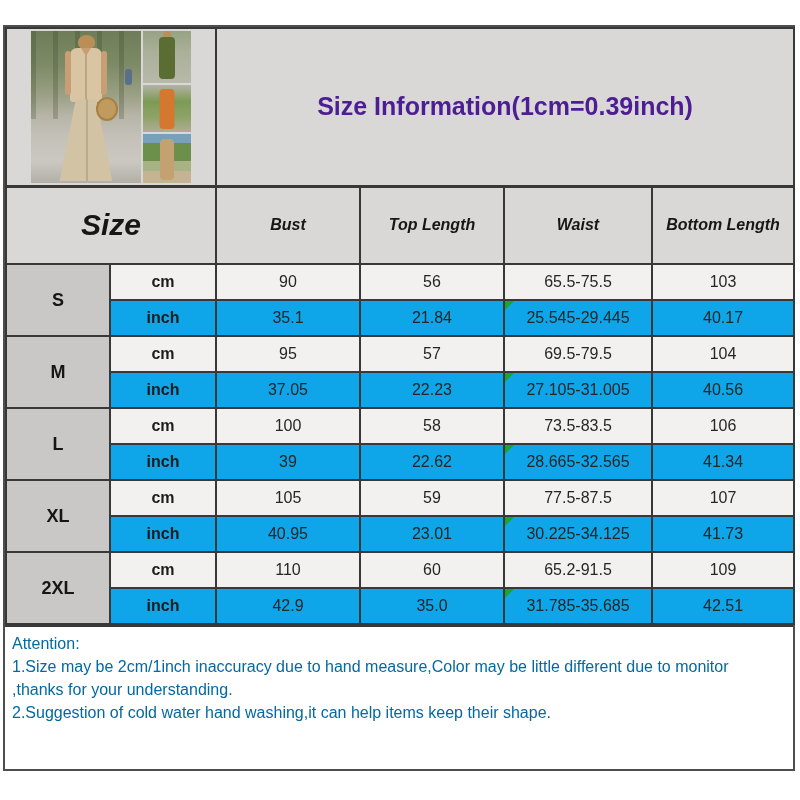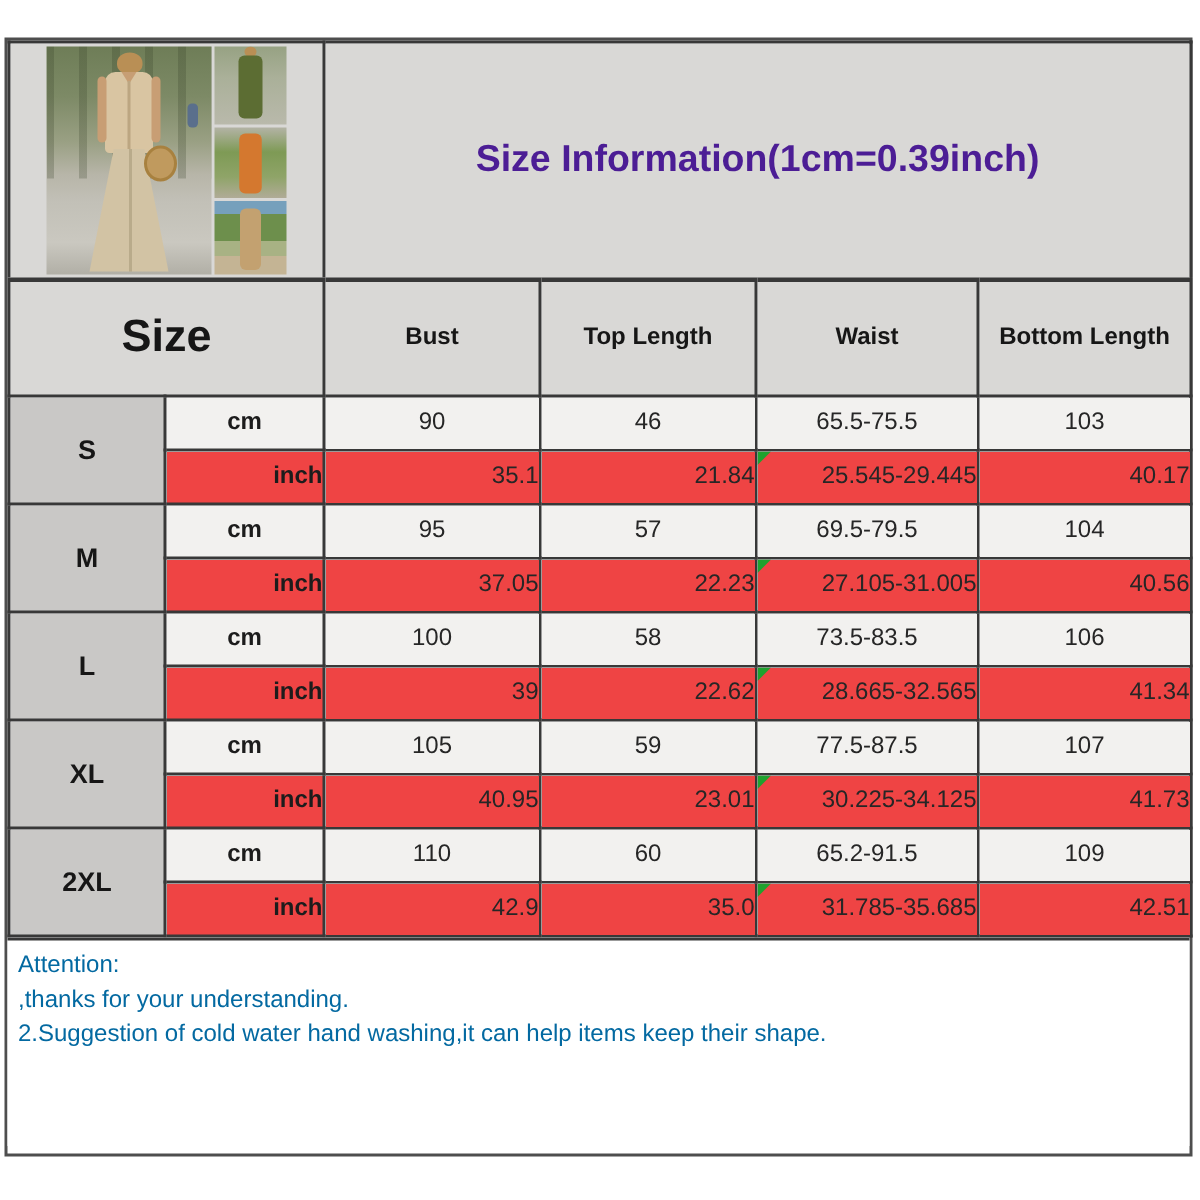--- a/index.html
+++ b/index.html
@@ -17,30 +17,30 @@
   }
   table.size-table td, table.size-table th{
     border:2px solid #383838;box-sizing:border-box;
     text-align:center;vertical-align:middle;padding:0;
     overflow:hidden;
   }
   tr.media-row{height:158px;}
   td.image-cell{background:#d9d8d6;}
   td.title-cell{background:#d9d8d6;}
   .main-title{font-size:25px;font-weight:bold;color:#4c1d95;letter-spacing:0;}
-  tr.header-row{height:78px;}
+  tr.header-row{height:78px;font-style:italic;}
   tr.header-row th{background:#d9d8d6;border-top:3px solid #383838;font-weight:bold;color:#161616;}
   th.size-head{font-size:30px;}
   th.col-head{font-size:16px;}
   tr.data-row{height:36px;}
   th.size-label{background:#c9c8c6;font-size:18px;font-weight:bold;color:#161616;}
   td.unit-cell{font-size:16px;font-weight:bold;color:#1c1c1c;}
   td.val-cell{font-size:16px;font-weight:normal;color:#262626;position:relative;}
   tr.cm-row td{background:#f2f1ef;}
-  tr.inch-row td{background:#ef4444;text-align:right;}
+  tr.inch-row td{background:#0ea5e9;}
   .tri{
     position:absolute;left:0;top:0;width:0;height:0;
     border-top:9px solid #1fa22e;border-right:9px solid transparent;
     display:block;
   }
   .attention{
     border-top:2px solid #383838;height:139px;box-sizing:border-box;
     padding:5px 8px 0 7px;background:#fff;
   }
   .attention div{
@@ -140,21 +140,21 @@
         <th class="col-head">Top Length</th>
         <th class="col-head">Waist</th>
         <th class="col-head">Bottom Length</th>
       </tr>
     </tbody>
     <tbody id="size-rows">
         <tr class="data-row cm-row">
           <th class="size-label" rowspan="2">S</th>
           <td class="unit-cell">cm</td>
           <td class="val-cell"><span>90</span></td>
-          <td class="val-cell"><span>46</span></td>
+          <td class="val-cell"><span>56</span></td>
           <td class="val-cell"><span>65.5-75.5</span></td>
           <td class="val-cell"><span>103</span></td>
         </tr>
         <tr class="data-row inch-row">
           <td class="unit-cell">inch</td>
           <td class="val-cell"><span>35.1</span></td>
           <td class="val-cell"><span>21.84</span></td>
           <td class="val-cell"><span>25.545-29.445</span><span class="tri"></span></td>
           <td class="val-cell"><span>40.17</span></td>
         </tr>
@@ -215,16 +215,17 @@
           <td class="unit-cell">inch</td>
           <td class="val-cell"><span>42.9</span></td>
           <td class="val-cell"><span>35.0</span></td>
           <td class="val-cell"><span>31.785-35.685</span><span class="tri"></span></td>
           <td class="val-cell"><span>42.51</span></td>
         </tr>
       </tbody>
   </table>
   <div class="attention">
     <div>Attention:</div>
+    <div>1.Size may be 2cm/1inch inaccuracy due to hand measure,Color may be little different due to monitor</div>
     <div>,thanks for your understanding.</div>
     <div>2.Suggestion of cold water hand washing,it can help items keep their shape.</div>
   </div>
 </div>
 
 </body></html>

